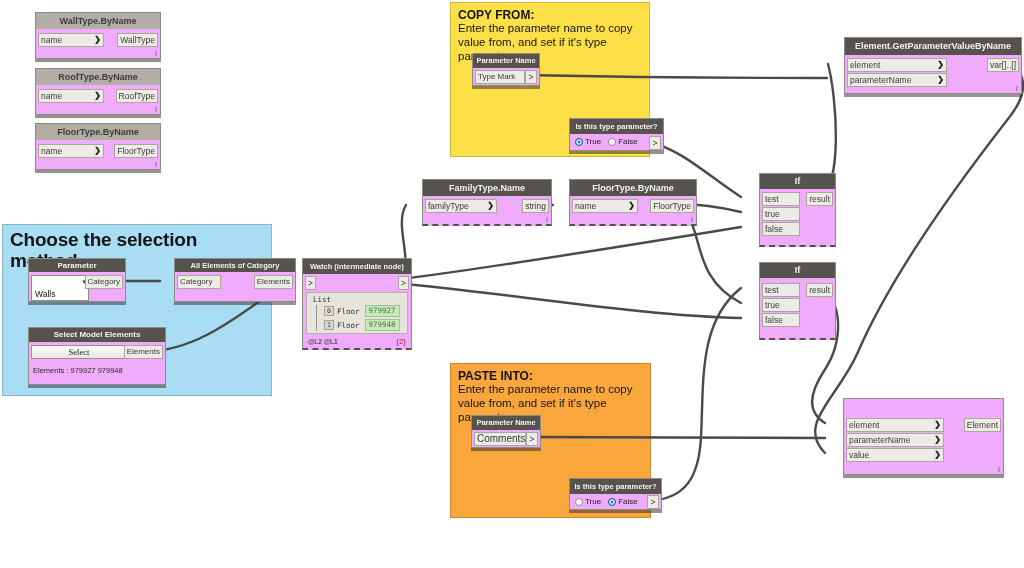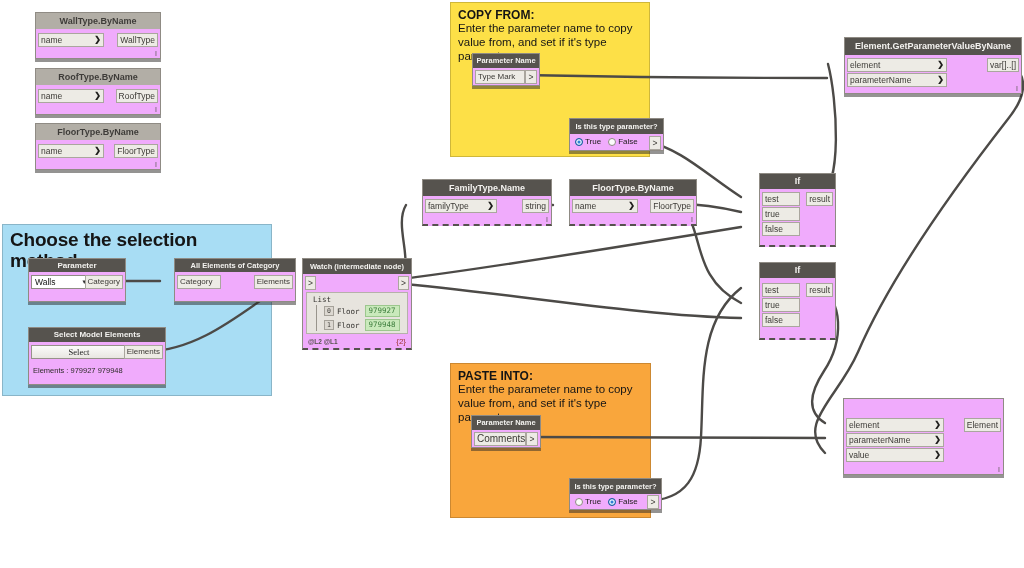--- a/index.html
+++ b/index.html
@@ -22,21 +22,21 @@
        text-align:center;white-space:nowrap;overflow:hidden;}
   .hdr.inactive{background:#b2aea6;color:#3e3c39;}
   .chip{position:absolute;background:#edebe5;border:1px solid #aaa69e;box-sizing:border-box;
         font-size:8.5px;color:#3c3a36;height:14px;line-height:12px;padding:0 2px;white-space:nowrap;overflow:hidden;}
   .chip.in .chev{position:absolute;right:2px;top:0;font-weight:bold;color:#1d1c1a;font-size:8px;}
   .chip.outp{text-align:right;}
   .lacing{position:absolute;right:3px;bottom:1px;font-size:7px;color:#5a5751;}
   .btn{position:absolute;background:linear-gradient(#fbfbfa,#e8e6e1);border:1px solid #96928a;
        text-align:center;font-size:8.5px;color:#222;height:14px;line-height:13px;box-sizing:border-box;font-family:Liberation Serif, serif;}
   .dd{position:absolute;background:#ffffff;border:1px solid #8f8b84;font-size:8.5px;color:#111;
-      height:14px;line-height:12px;padding:0 3px;box-sizing:border-box;}
+      height:14px;line-height:12px;padding:12px 3px;box-sizing:border-box;}
   .dd .caret{position:absolute;right:2px;top:0;font-size:7px;color:#333;}
   .status{position:absolute;font-size:7.5px;color:#2e2c29;white-space:nowrap;}
   .radio-row{position:absolute;display:flex;align-items:center;font-size:8px;color:#1c1b19;}
   .rdot{display:inline-block;width:8px;height:8px;border-radius:50%;box-sizing:border-box;margin-right:2px;}
   .rdot.on{background:#2f7fd6;border:1px solid #1d5d9e;box-shadow:inset 0 0 0 1.5px #dfeefc;}
   .rdot.off{background:#fcfcfb;border:1px solid #8e8a83;}
   .watch-body{position:absolute;background:#e7e4de;border:1px solid #b5b1a9;box-sizing:border-box;
               font-family:"DejaVu Sans Mono",monospace;font-size:7.5px;color:#34322f;}
   .wlist-line{position:absolute;width:1px;background:#98948c;}
   .wrow{position:absolute;display:flex;align-items:center;}

